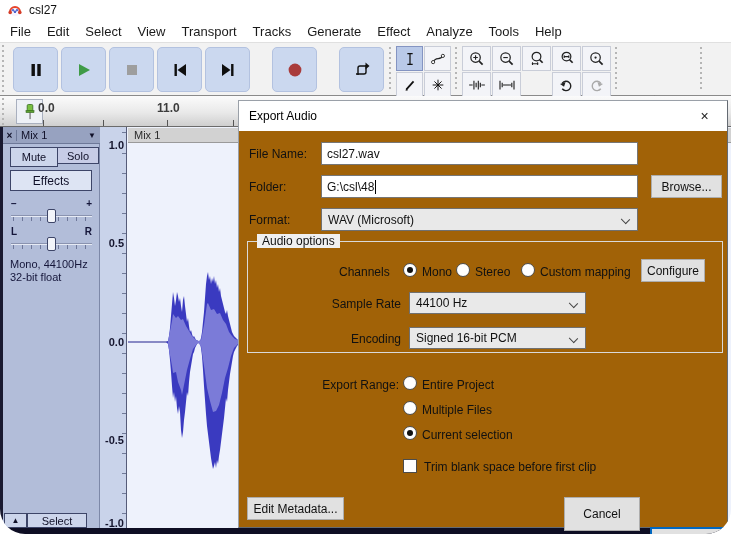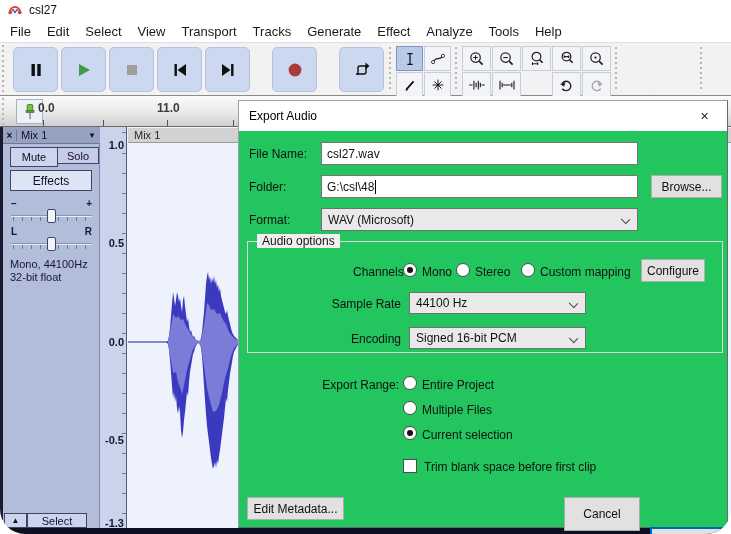--- a/index.html
+++ b/index.html
@@ -49,21 +49,21 @@
   .bottom-btn { position:absolute; background:#ccd5eb; border:1px solid #3d4568; font-size:11px; color:#101028; display:flex; align-items:center; justify-content:center; }
 
   .vruler { left:100px; top:127px; width:27px; height:401px; background:#c9d3ea; border-right:1px solid #555b78;
             background-image:repeating-linear-gradient(180deg, transparent 0 19px, #707a98 19px 20px); background-size:4px 100%; background-repeat:repeat-y; background-position:right 7px; }
   .vr-label { position:absolute; width:24px; text-align:right; font-size:11px; font-weight:bold; color:#15152e; }
 
   .clip-header { left:128px; top:128px; width:603px; height:15px; background:#d2d2d2; border-bottom:1px solid #9a9a9a; font-size:11px; color:#2c2c2c; display:flex; align-items:center; padding-left:6px; }
   .bottom-strip { left:0; top:528px; width:731px; height:6px; background:#0e0e24; }
 
   
-  .dialog { left:238px; top:100px; width:490px; height:428px; background:#22c55e; border:1px solid #9aa0a8; border-right-color:#646a72; border-bottom-color:#646a72; z-index:20; font-size:12px; color:#111;padding-left:36px; }
+  .dialog { left:238px; top:100px; width:490px; height:428px; background:#a16207; border:1px solid #9aa0a8; border-right-color:#646a72; border-bottom-color:#646a72; z-index:20; font-size:12px; color:#111;padding-left:36px; }
   .dlg-title { position:absolute; left:0; top:0; width:488px; height:30px; background:#fff; display:flex; align-items:center; padding-left:10px; font-size:12px; color:#000; }
   .dlg-close { position:absolute; right:0; top:0; width:45px; height:30px; display:flex; align-items:center; justify-content:center; font-size:14px; color:#222; background:#fff; }
   .dlg-label { position:absolute; color:#111; }
   .textbox { position:absolute; background:#fff; border:1px solid #767676; display:flex; align-items:center; padding:0 5px; }
   .caret { width:1px; height:14px; background:#000; margin-left:1px; }
   .combo { position:absolute; background:#e9e9e9; border:1px solid #707070; display:flex; align-items:center; padding:0 6px; }
   .combo .chev { position:absolute; right:8px; top:7px; width:7px; height:7px; border-right:1.4px solid #444; border-bottom:1.4px solid #444; transform:rotate(45deg) scale(1,0.9); transform-origin:center; margin-top:0; }
   .wbtn { position:absolute; background:#e1e1e1; border:1px solid #adadad; display:flex; align-items:center; justify-content:center; font-size:12px; color:#111; }
   .wbtn.primary { border:1px solid #0067c0; box-shadow:inset 0 0 0 1px #0067c0;margin-top:30px; }
   .groupbox { position:absolute; left:8px; top:140px; width:476px; height:112px; border:1px solid #d9d9d9; }
@@ -284,21 +284,21 @@
     <line x1="0" y1="215" x2="110" y2="215" stroke="#23238e" stroke-width="1.2"></line>
     <path fill="#3a3ac0" d="M38,215 L40,214 41,209 42,201 43,189 44,177 45,165 46,171 47,179 48,173 49,165 50,169 51,175 52,171 53,179 54,185 55,173 56,169 57,179 58,187 59,195 60,191 61,199 62,205 63,203 64,207 65,210 66,209 67,211 68,213 69,213 70,214 71,214 72,214 73,211 74,205 75,195 76,185 77,171 78,157 79,149 80,145 81,153 82,149 83,157 84,151 85,155 86,149 87,157 88,153 89,161 90,157 91,165 92,161 93,169 94,173 95,177 96,181 97,185 98,187 99,183 100,189 101,193 102,197 103,201 104,205 105,207 106,209 107,210 108,211 109,212 110,213 L110,218 L109,219 108,221 107,223 106,225 105,229 104,235 103,241 102,247 101,255 100,263 99,275 98,271 97,281 96,291 95,299 94,307 93,315 92,323 91,329 90,337 89,333 88,341 87,335 86,339 85,342 84,337 83,331 82,323 81,315 80,307 79,299 78,287 77,273 76,259 75,243 74,229 73,221 72,217 71,216 70,216 69,217 68,219 67,221 66,225 65,227 64,233 63,239 62,245 61,255 60,269 59,265 58,275 57,285 56,293 55,305 54,311 53,303 52,285 51,279 50,287 49,281 48,269 47,275 46,265 45,271 44,259 43,245 42,233 41,223 40,217 Z"></path>
     <path fill="#7b7bd8" d="M40,214 L44,194 45,187 48,191 50,189 53,193 55,192 58,199 61,204 64,209 67,212 70,214 73,213 76,198 79,177 80,176 83,183 86,182 89,187 92,186 95,193 98,197 101,205 104,209 107,212 110,213 L110,217 L108,219 106,221 103,229 100,241 97,251 94,266 91,278 88,284 85,285 82,274 79,261 76,239 73,219 70,216 68,218 65,222 62,232 59,243 56,258 54,268 53,263 50,255 48,245 45,246 44,239 40,217 Z"></path>
   </svg>
 
   <div class="abs vruler"></div>
   <span class="vr-label" style="left:100px;top:139px;">1.0</span>
   <span class="vr-label" style="left:100px;top:237px;">0.5</span>
   <span class="vr-label" style="left:100px;top:336px;">0.0</span>
   <span class="vr-label" style="left:100px;top:434px;">-0.5</span>
-  <span class="vr-label" style="left:100px;top:517px;">-1.3</span>
+  <span class="vr-label" style="left:100px;top:517px;">-1.0</span>
 
   <div class="abs panel">
     <div class="panel-header">
       <span class="panel-x">×</span>
       <span class="panel-track-name">Mix 1</span>
       <span class="panel-dd">▼</span>
     </div>
     <div class="pbtn" style="left:7px;top:20px;width:48px;height:20px;">
       <span>Mute</span>
     </div>
@@ -370,21 +370,21 @@
 
     <span class="dlg-label" style="left:10px;top:112px;">Format:</span>
     <div class="combo" style="left:82px;top:107px;width:317px;height:23px;">
       <span>WAV (Microsoft)</span>
       <span class="chev"></span>
     </div>
 
     <div class="groupbox"></div>
     <span class="legend">Audio options</span>
 
-    <span class="dlg-label" style="left:114px;top:164px;">Channels</span>
+    <span class="dlg-label" style="left:100px;top:164px;">Channels</span>
     <span class="radio checked" style="left:164px;top:162px;"></span>
     <span class="dlg-label" style="left:183px;top:164px;">Mono</span>
     <span class="radio" style="left:217px;top:162px;"></span>
     <span class="dlg-label" style="left:236px;top:164px;">Stereo</span>
     <span class="radio" style="left:282px;top:162px;"></span>
     <span class="dlg-label" style="left:301px;top:164px;">Custom mapping</span>
     <div class="wbtn" style="left:402px;top:158px;width:64px;height:23px;">
       <span>Configure</span>
     </div>
 

